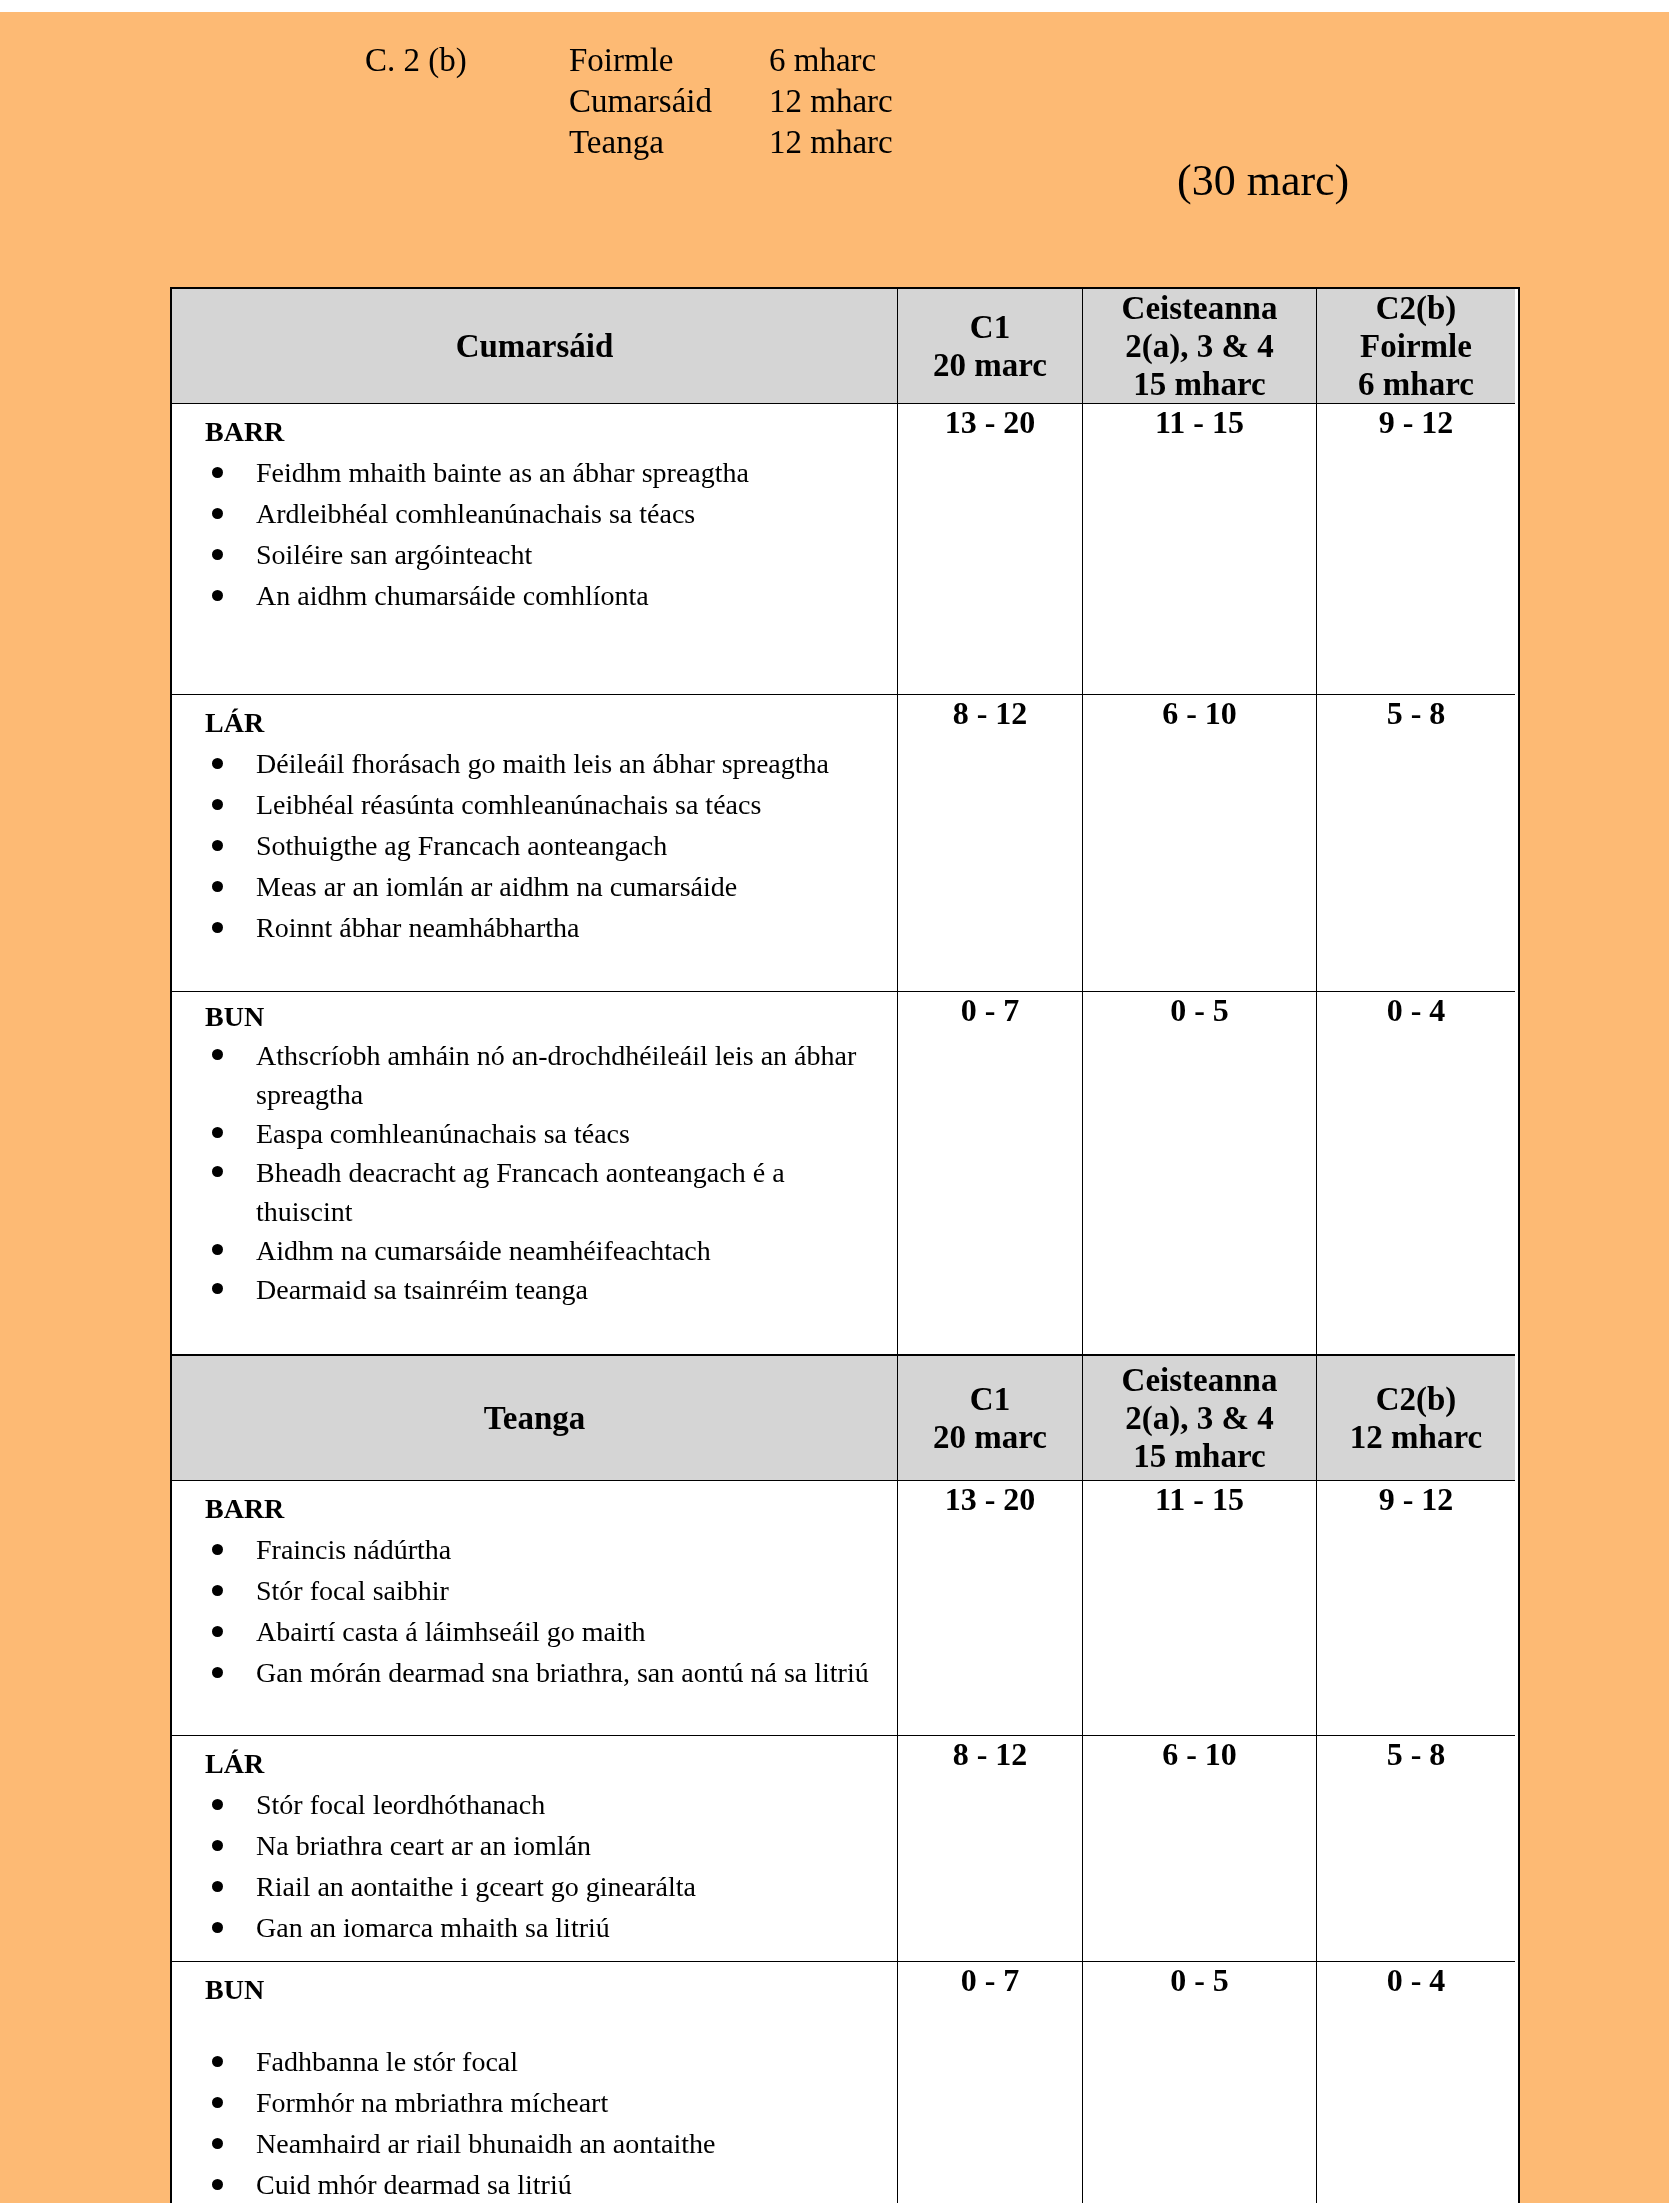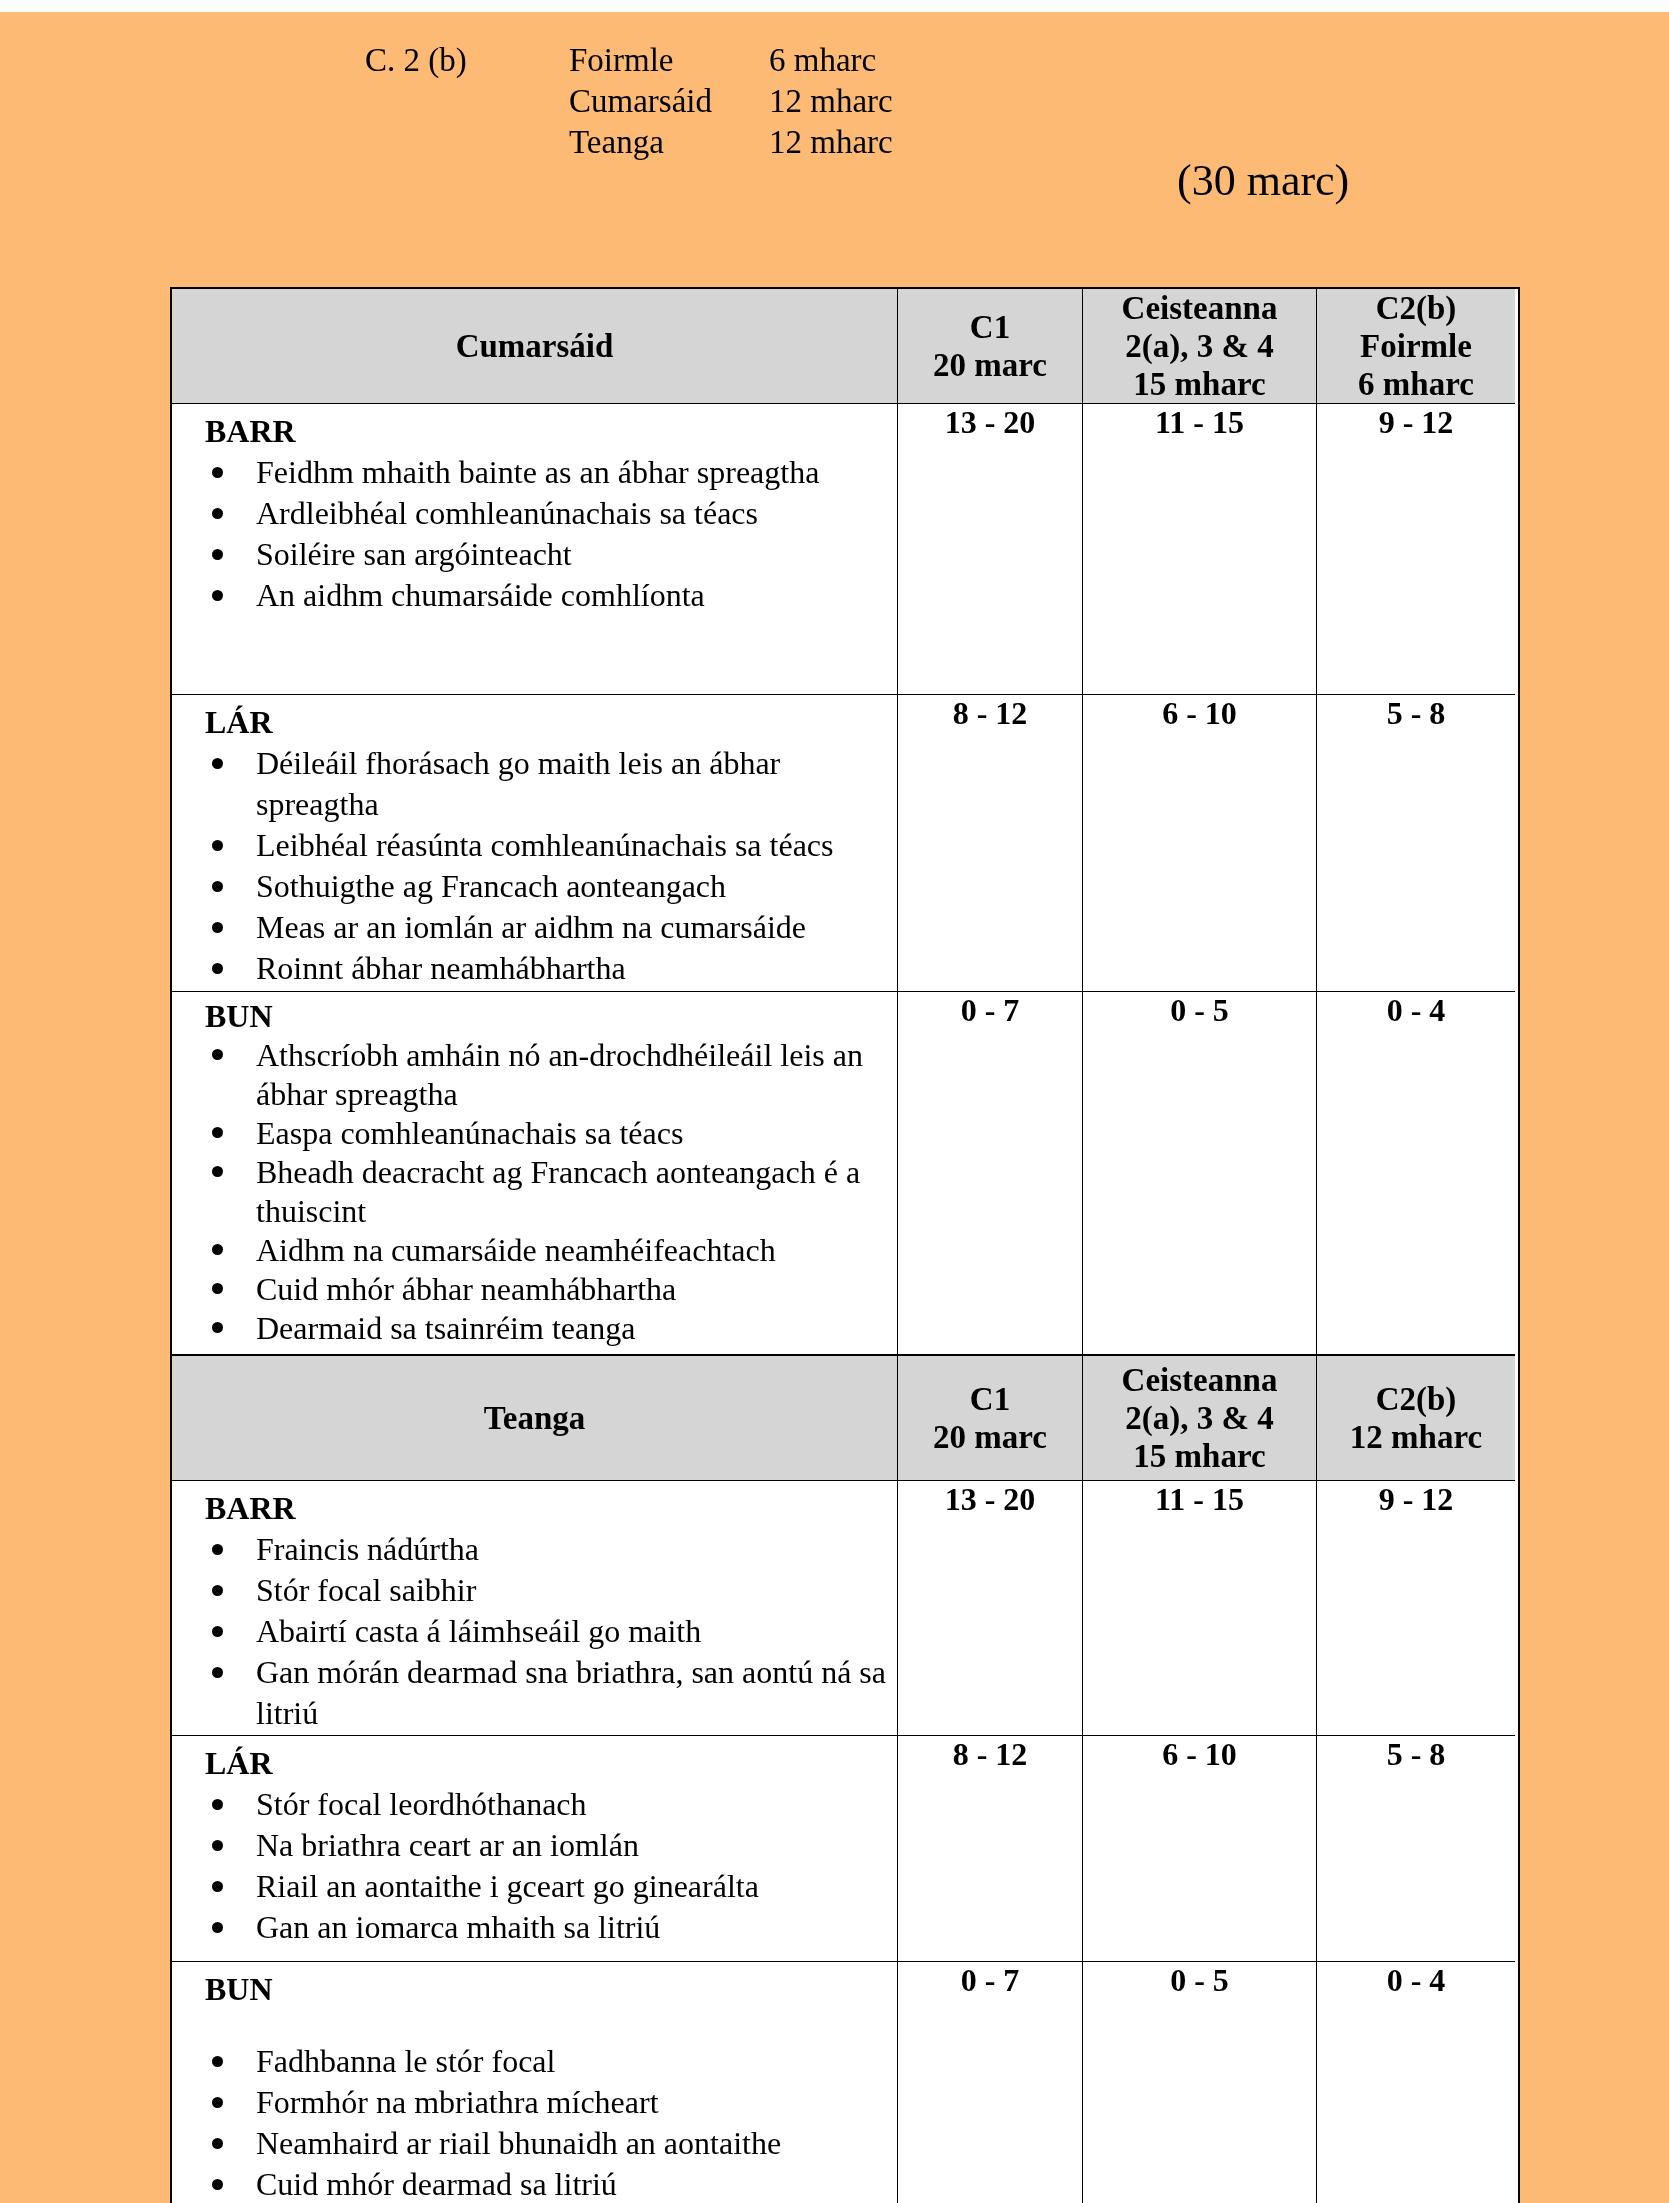--- a/index.html
+++ b/index.html
@@ -28,21 +28,21 @@
   .h-s1b0 { height:255px; }
   .h-s1b1 { height:226px; }
   .h-s1b2 { height:242px; }
   .h-s0b2 .cell { border-bottom-width:2.8px; }
   .h-s1b2 .cell { border-bottom:none; }
 
   .header-cell { background:#d5d5d5; display:flex; flex-direction:column;
                  align-items:center; justify-content:center; text-align:center;
                  font-weight:bold; font-size:33px; line-height:38px; }
 
-  .band-cell { padding:7.3px 9.2px 0 33px; font-size:32px; line-height:41px; }
+  .band-cell { padding:7.3px 9.2px 0 33px; font-size:28px; line-height:41px; }
   .h-s0b2 .band-cell { line-height:39px; padding-top:4.6px; }
   .band-title { font-weight:bold; }
   .sec1-band2 .band-title { margin-bottom:31px; }
   .criteria-list { list-style:none; }
   .criterion { position:relative; padding-left:51px; }
   .criterion::before { content:""; position:absolute; left:7.3px; top:14.7px;
                        width:11px; height:11px; border-radius:50%; background:#000; }
   .h-s0b2 .criterion::before { top:13px; }
 
   .score-cell { display:flex; justify-content:center;
@@ -129,21 +129,20 @@
         </div>
       </div>
       <div class="t-row h-s0b2 sec0-band2">
         <div class="cell band-cell">
           <div class="band-title">BUN</div>
           <ul class="criteria-list">
             <li class="criterion">Athscríobh amháin nó an-drochdhéileáil leis an ábhar spreagtha</li>
             <li class="criterion">Easpa comhleanúnachais sa téacs</li>
             <li class="criterion">Bheadh deacracht ag Francach aonteangach é a thuiscint</li>
             <li class="criterion">Aidhm na cumarsáide neamhéifeachtach</li>
-            <li class="criterion">Cuid mhór ábhar neamhábhartha</li>
             <li class="criterion">Dearmaid sa tsainréim teanga</li>
           </ul>
         </div>
         <div class="cell score-cell">
           <span class="score-value">0 - 7</span>
         </div>
         <div class="cell score-cell">
           <span class="score-value">0 - 5</span>
         </div>
         <div class="cell score-cell">

